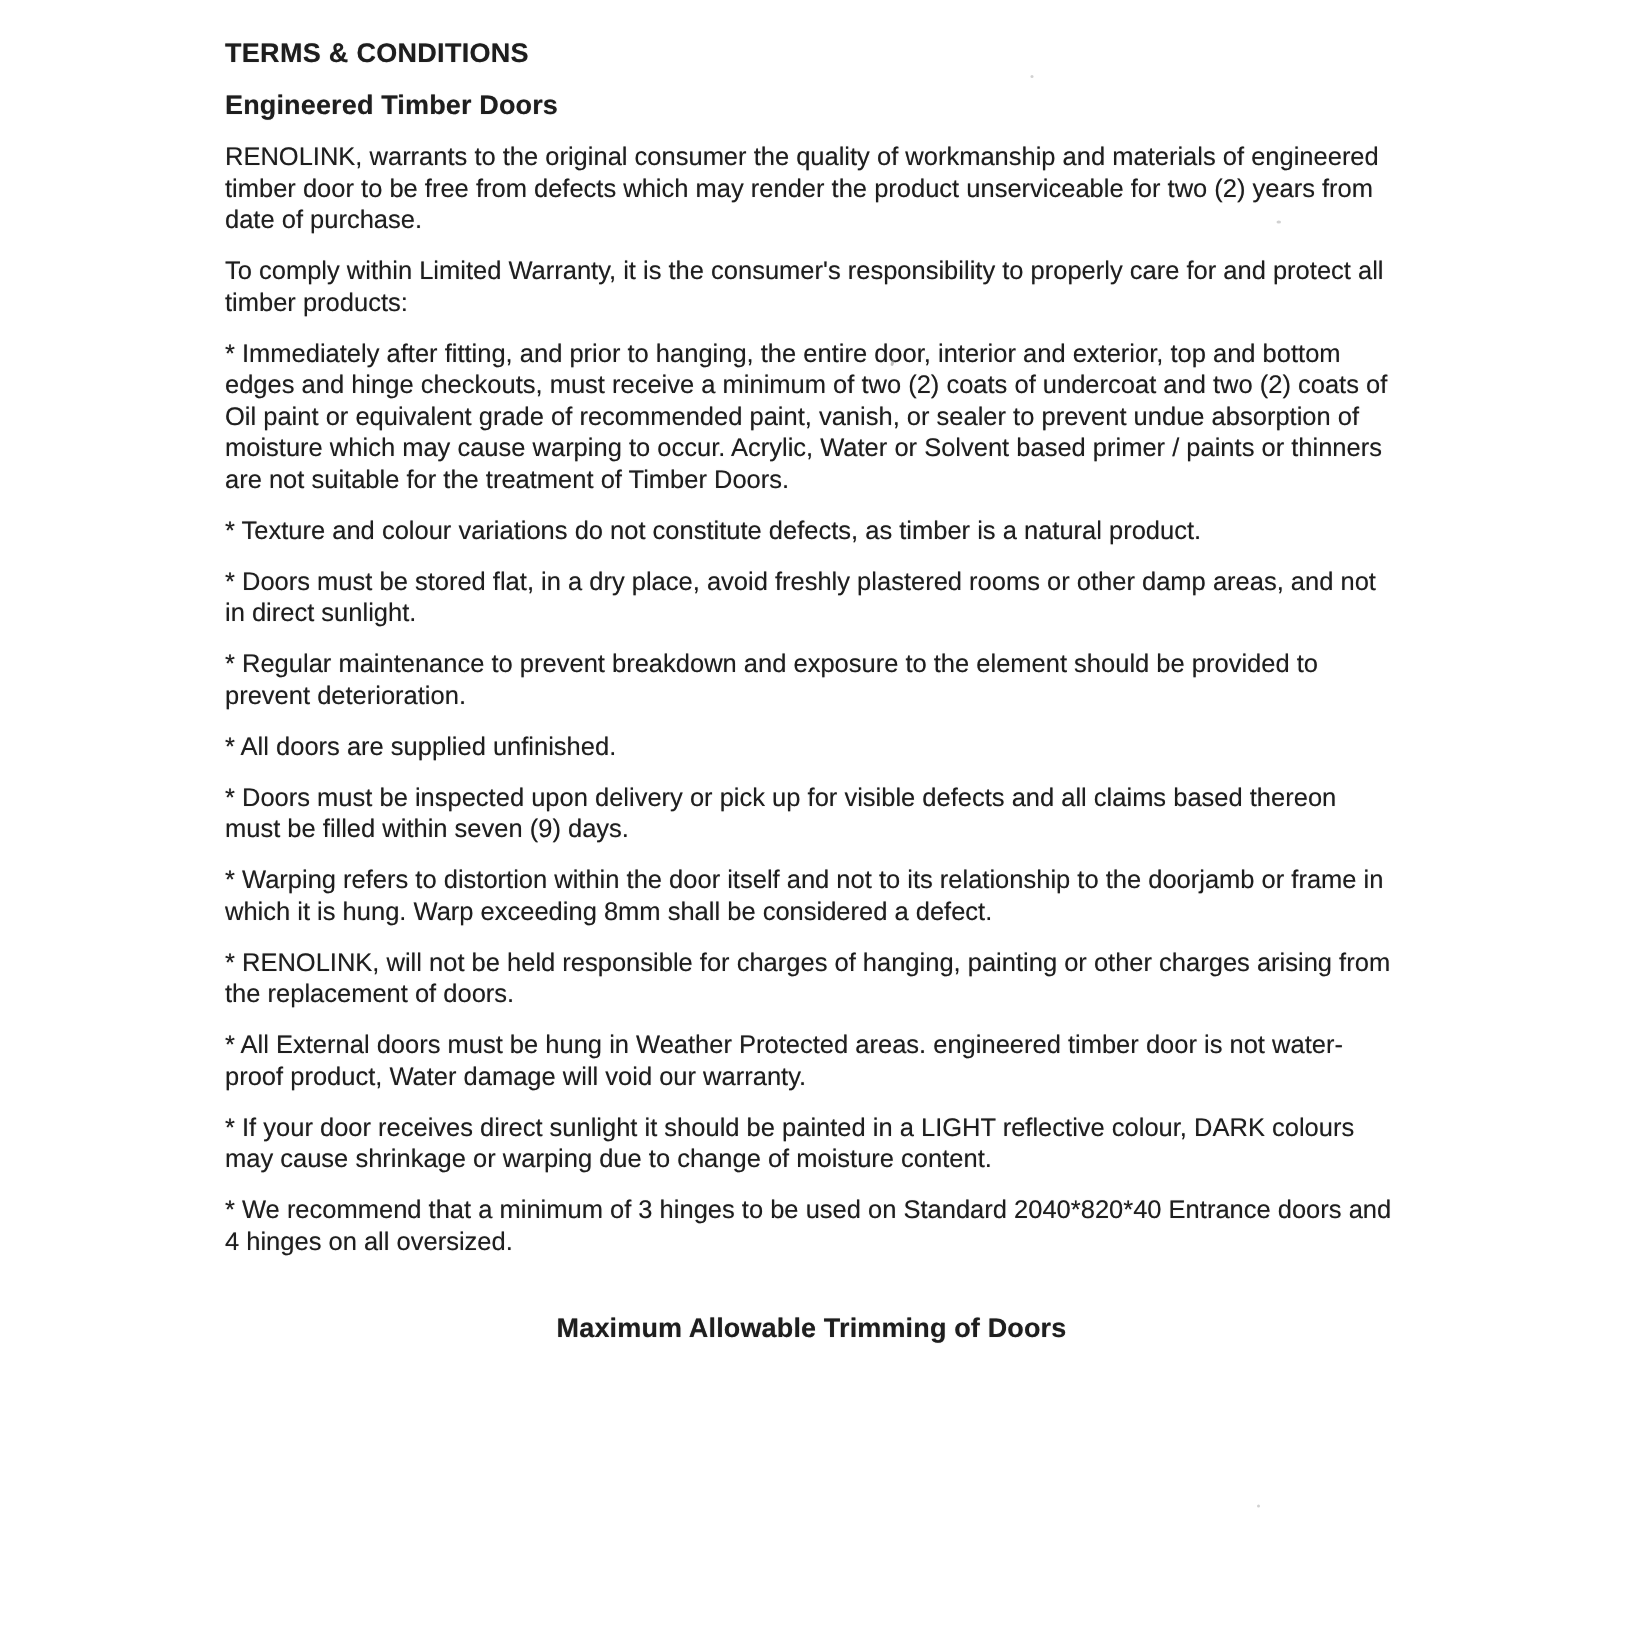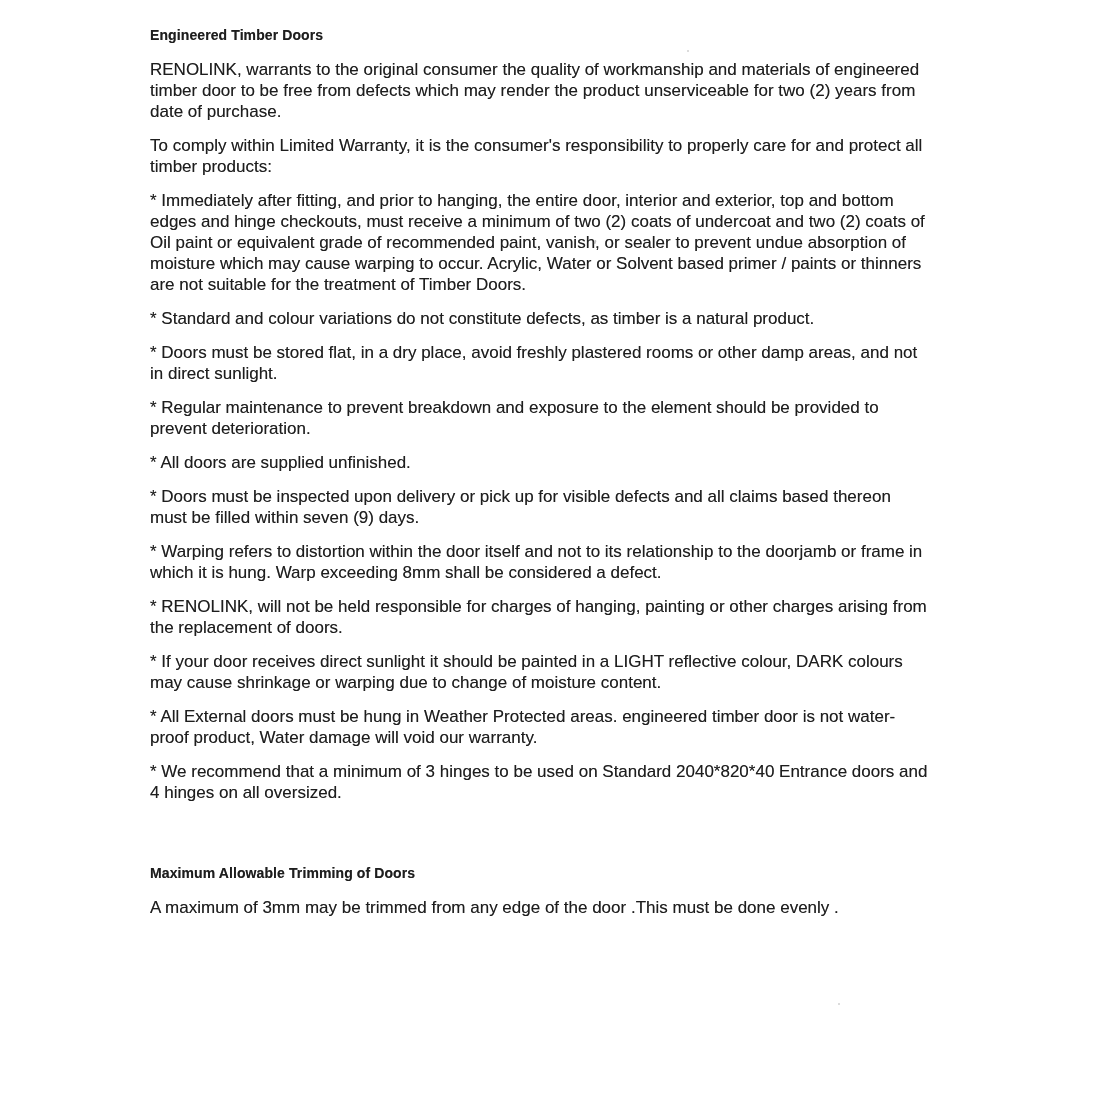--- a/index.html
+++ b/index.html
@@ -24,29 +24,30 @@
   }
   .doc-title {
     font-size: 18px;
     line-height: 22px;
     font-weight: bold;
     margin: 0 0 13px 0;
     letter-spacing: 0.2px;
     text-shadow: 0 0 0.5px rgba(20,20,20,0.55);
   }
   .section-heading {
-    font-size: 14px;
+    font-size: 18px;
     line-height: 22px;
     font-weight: bold;
     margin: 0 0 13px 0;
     letter-spacing: 0.1px;
     text-shadow: 0 0 0.5px rgba(20,20,20,0.55);
   }
   .section-heading.trimming {
-    margin-top: 59px;
+    margin-top: 36px;
+    text-align: center;
   }
   .para {
     font-size: 17px;
     line-height: 21px;
     margin: 12px 0 13px 0;
     text-shadow: 0 0 0.45px rgba(25,25,25,0.5);
   }
   .speck {
     position: absolute;
     background: #9a9a9a;
@@ -56,40 +57,40 @@
   .speck.s1 { left: 687px; top: 50px;  width: 2px; height: 2px; }
   .speck.s2 { left: 851px; top: 147px; width: 3px; height: 2px; }
   .speck.s3 { left: 594px; top: 240px; width: 2px; height: 4px; opacity: 0.6; border-radius: 1px; transform: rotate(15deg); }
   .speck.s4 { left: 838px; top: 1003px; width: 2px; height: 2px; }
 </style>
 </head>
 <body>
 
 <div class="doc">
 
+  <h1 class="doc-title">TERMS &amp; CONDITIONS</h1>
 
   <h2 class="section-heading">Engineered Timber Doors</h2>
 
   <p class="para">RENOLINK, warrants to the original consumer the quality of workmanship and materials of engineered timber door to be free from defects which may render the product unserviceable for two (2) years from date of purchase.</p>
   <p class="para">To comply within Limited Warranty, it is the consumer's responsibility to properly care for and protect all timber products:</p>
 
   <p class="para">* Immediately after fitting, and prior to hanging, the entire door, interior and exterior, top and bottom edges and hinge checkouts, must receive a minimum of two (2) coats of undercoat and two (2) coats of Oil paint or equivalent grade of recommended paint, vanish, or sealer to prevent undue absorption of moisture which may cause warping to occur. Acrylic, Water or Solvent based primer / paints or thinners are not suitable for the treatment of Timber Doors.</p>
-  <p class="para">* Standard and colour variations do not constitute defects, as timber is a natural product.</p>
+  <p class="para">* Texture and colour variations do not constitute defects, as timber is a natural product.</p>
   <p class="para">* Doors must be stored flat, in a dry place, avoid freshly plastered rooms or other damp areas, and not in direct sunlight.</p>
   <p class="para">* Regular maintenance to prevent breakdown and exposure to the element should be provided to prevent deterioration.</p>
   <p class="para">* All doors are supplied unfinished.</p>
   <p class="para">* Doors must be inspected upon delivery or pick up for visible defects and all claims based thereon must be filled within seven (9) days.</p>
   <p class="para">* Warping refers to distortion within the door itself and not to its relationship to the doorjamb or frame in which it is hung. Warp exceeding 8mm shall be considered a defect.</p>
   <p class="para">* RENOLINK, will not be held responsible for charges of hanging, painting or other charges arising from the replacement of doors.</p>
+  <p class="para">* All External doors must be hung in Weather Protected areas. engineered timber door is not water-proof product, Water damage will void our warranty.</p>
   <p class="para">* If your door receives direct sunlight it should be painted in a LIGHT reflective colour, DARK colours may cause shrinkage or warping due to change of moisture content.</p>
-  <p class="para">* All External doors must be hung in Weather Protected areas. engineered timber door is not water-proof product, Water damage will void our warranty.</p>
   <p class="para">* We recommend that a minimum of 3 hinges to be used on Standard 2040*820*40 Entrance doors and 4 hinges on all oversized.</p>
 
   <h2 class="section-heading trimming">Maximum Allowable Trimming of Doors</h2>
 
-  <p class="para">A maximum of 3mm may be trimmed from any edge of the door .This must be done evenly .</p>
 
 </div>
 
 <span class="speck s1"></span>
 <span class="speck s2"></span>
 <span class="speck s3"></span>
 <span class="speck s4"></span>
 
 </body></html>

